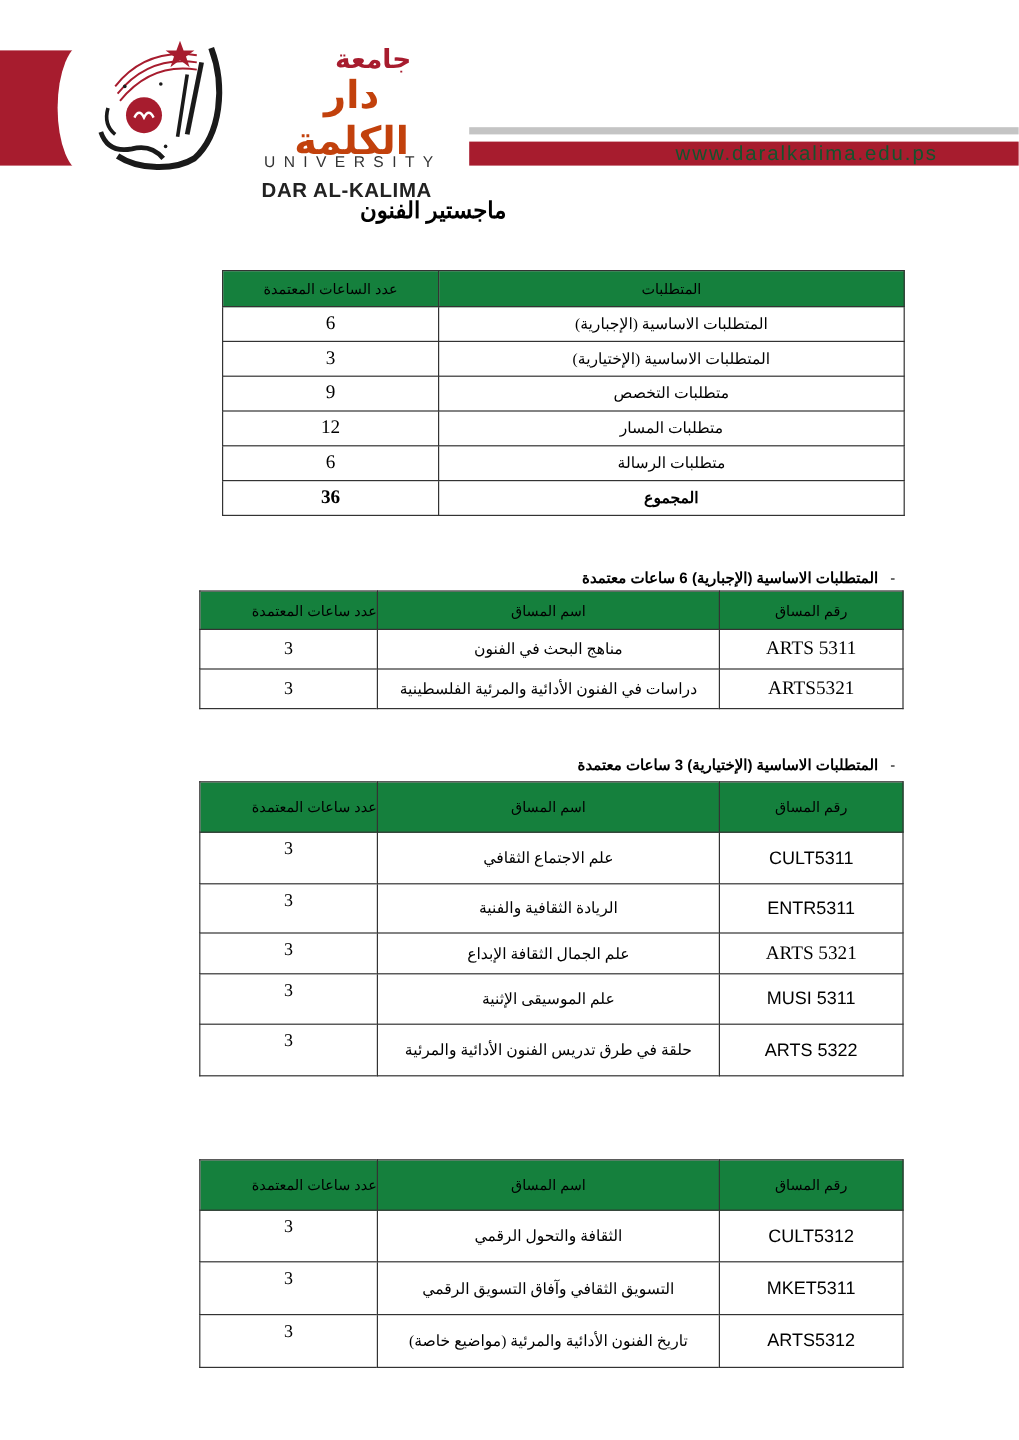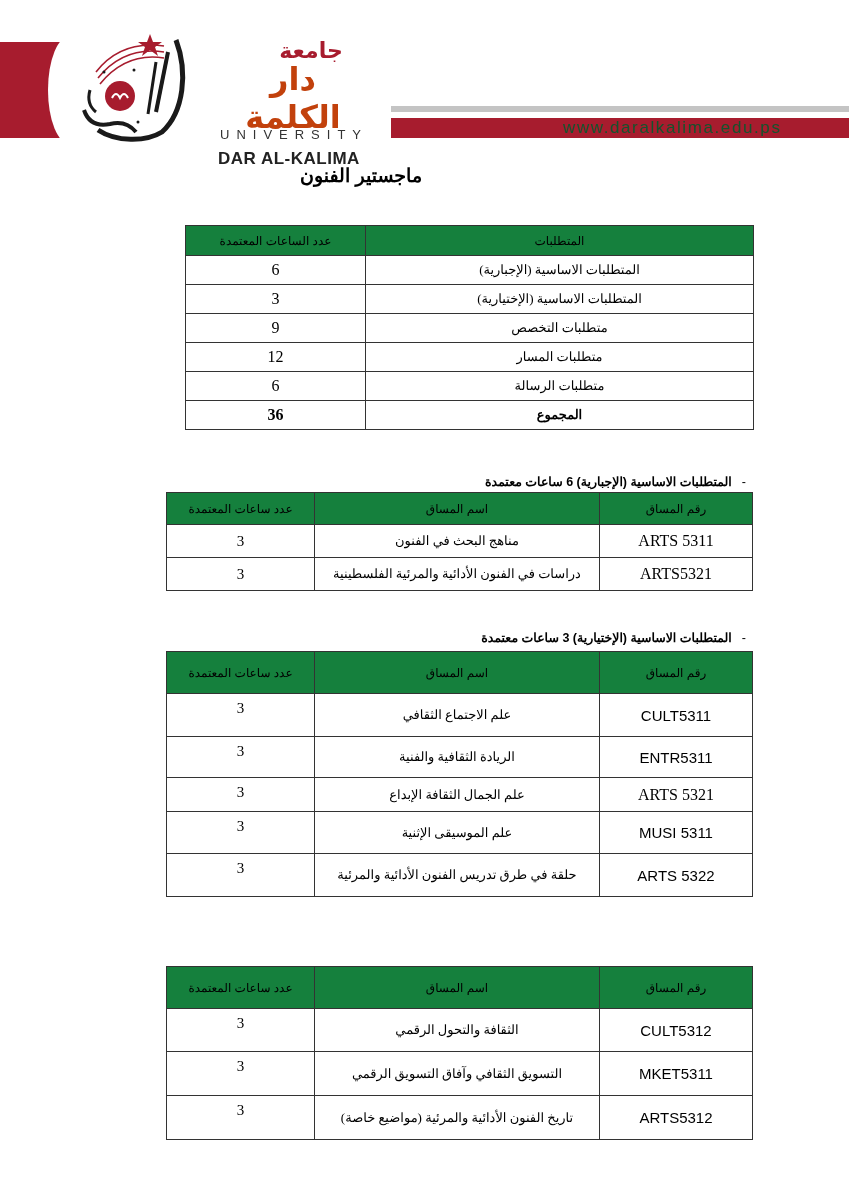--- a/index.html
+++ b/index.html
@@ -33,21 +33,21 @@
   .summary td.num { font-size: 16px; width: 180px; }
   .summary tr.total td { font-weight: bold; }
   .summary tr.total td.num { font-size: 16px; }
 
   .sec-heading { position: absolute; right: 103px; font-family: "Liberation Sans", sans-serif; font-weight: bold; font-size: 12.5px; direction: rtl; white-space: nowrap; }
   .sec-heading .dash { margin-left: 10px; font-weight: normal; }
 
   .course { left: 166px; width: 587px; }
   .course th { height: 32px; }
   .course th.code-h { width: 153px; }
-  .course th.hours-h { width: 148px; }
+  .course th.hours-h { width: 148px; text-align: right; }
   .course td.code { font-size: 16px; }
   .course td.code.sans { font-family: "Liberation Sans", sans-serif; font-size: 15px; }
   .course td.hours { font-size: 15px; }
   .course td.hours.top { vertical-align: top; padding-top: 6px; }
   .course td.name { font-size: 13px; }
 </style>
 </head>
 <body>
 
 <div class="hdr-left-band"></div>

